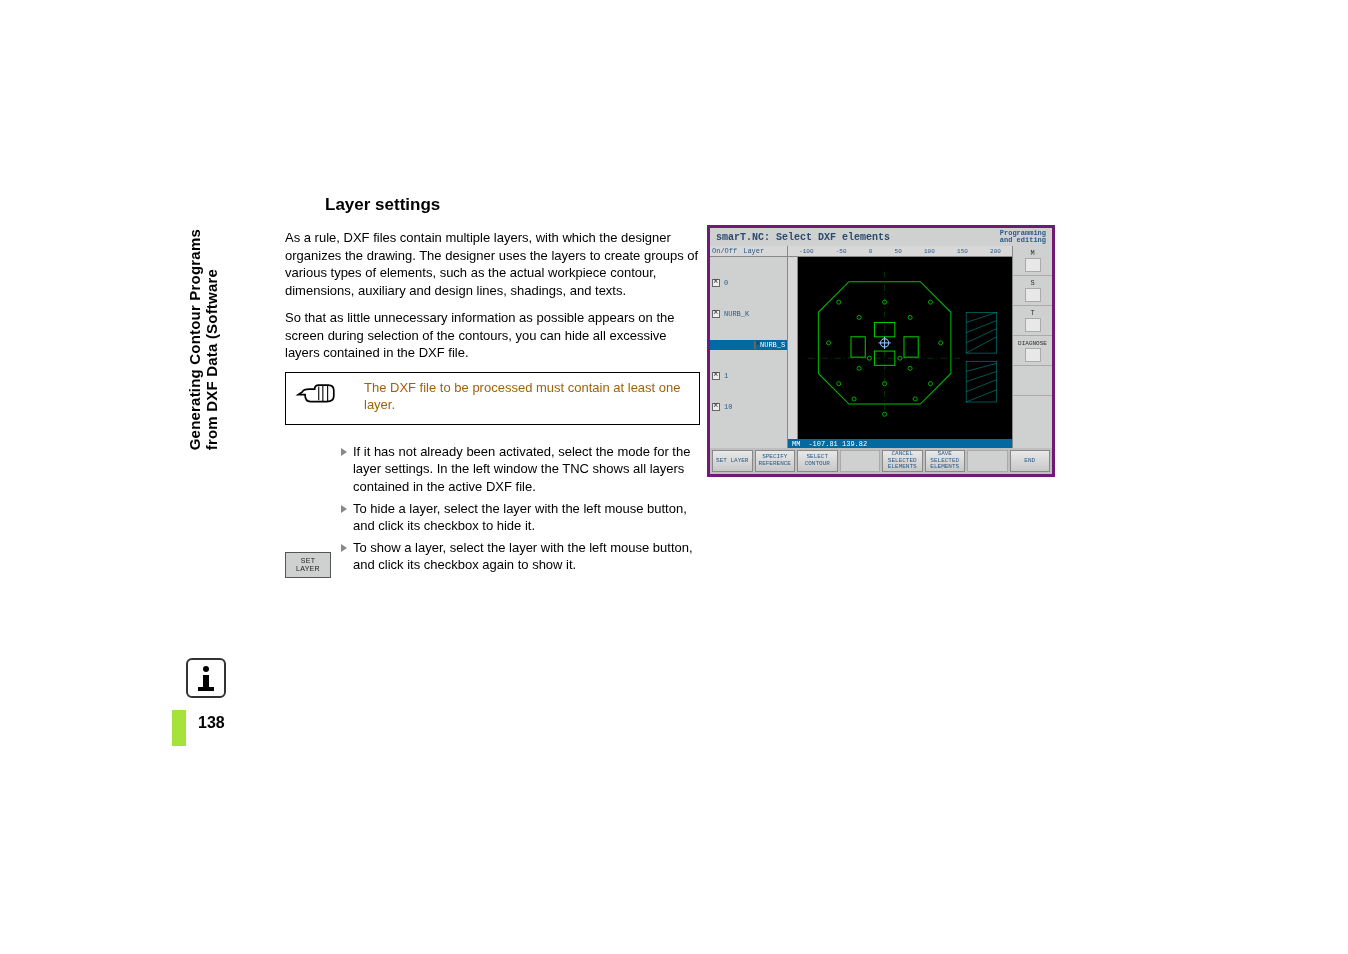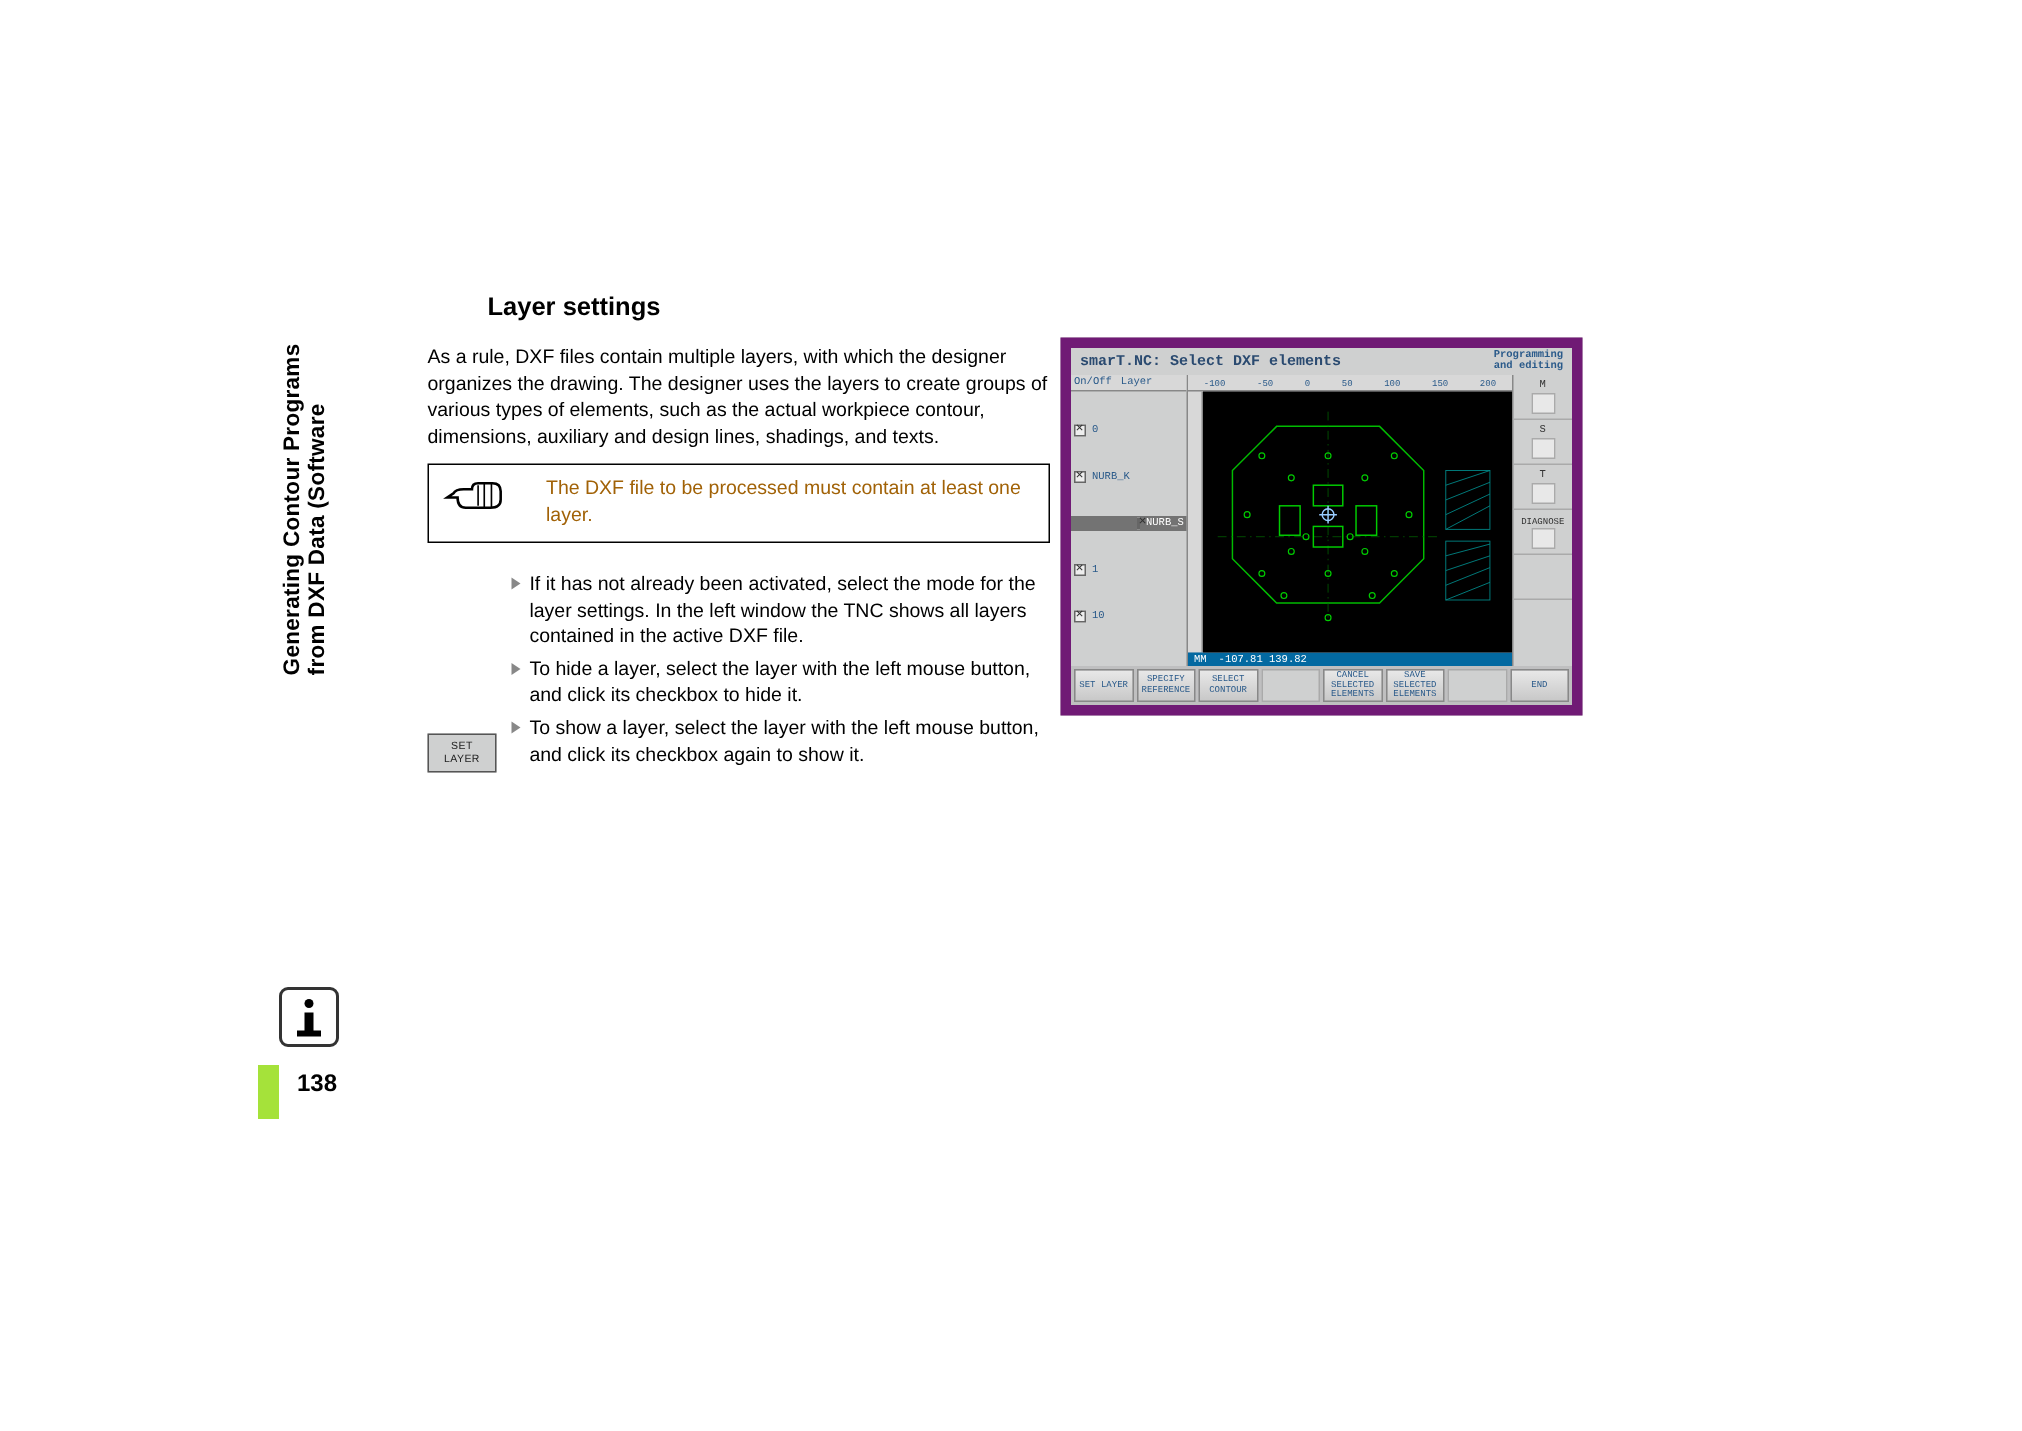--- a/index.html
+++ b/index.html
@@ -121,21 +121,21 @@
       font-size: 13px;
       line-height: 1.35;
       color: #000;
     }
     .screenshot {
       position: absolute;
       left: 707px;
       top: 225px;
       width: 348px;
       height: 252px;
-      border: 7px solid #701a75;
+      border: 3px solid #701a75;
       background: #bfbfc0;
       display: flex;
       flex-direction: column;
       font-family: "Courier New", monospace;
     }
     .ss-titlebar {
       height: 18px;
       padding: 2px 6px;
       font-size: 10px;
       font-weight: bold;
@@ -179,21 +179,21 @@
     .ss-layer-row {
       display: flex;
       align-items: center;
       gap: 4px;
       height: 10px;
       font-size: 7px;
       padding: 0 2px;
       color: #2a5a8a;
     }
     .ss-layer-row.sel {
-      background: #737373;
+      background: #0369a1;
       color: #fff;
       padding-left: 44px;
     }
     .ss-check {
       width: 8px;
       height: 8px;
       border: 1px solid #666;
       background: #eee;
       position: relative;
     }
@@ -346,20 +346,21 @@
   <div class="sidebar">
     <div class="sidebar-text">
       <span>Generating Contour Programs</span><br>
       <span>from DXF Data (Software</span>
     </div>
   </div>
 
   <div class="content">
     <div class="heading">Layer settings</div>
     <div class="para">As a rule, DXF files contain multiple layers, with which the designer organizes the drawing. The designer uses the layers to create groups of various types of elements, such as the actual workpiece contour, dimensions, auxiliary and design lines, shadings, and texts.</div>
+    <div class="para">So that as little unnecessary information as possible appears on the screen during selection of the contours, you can hide all excessive layers contained in the DXF file.</div>
 
     <div class="note-box">
       <div class="note-icon-wrap">
         <span class="note-icon">
           <svg width="42" height="26" viewBox="0 0 60 38">
             <path d="M4 20 L14 20 Q14 30 22 30 L46 30 Q56 30 56 22 L56 14 Q56 6 48 6 L34 6 Q28 6 28 12 L20 12 Q12 12 10 16 Z" fill="none" stroke="#000" stroke-width="2.5"></path>
             <line x1="34" y1="8" x2="34" y2="28" stroke="#000" stroke-width="1.6"></line>
             <line x1="40" y1="6" x2="40" y2="30" stroke="#000" stroke-width="1.6"></line>
             <line x1="47" y1="6" x2="47" y2="30" stroke="#000" stroke-width="1.6"></line>
           </svg>

